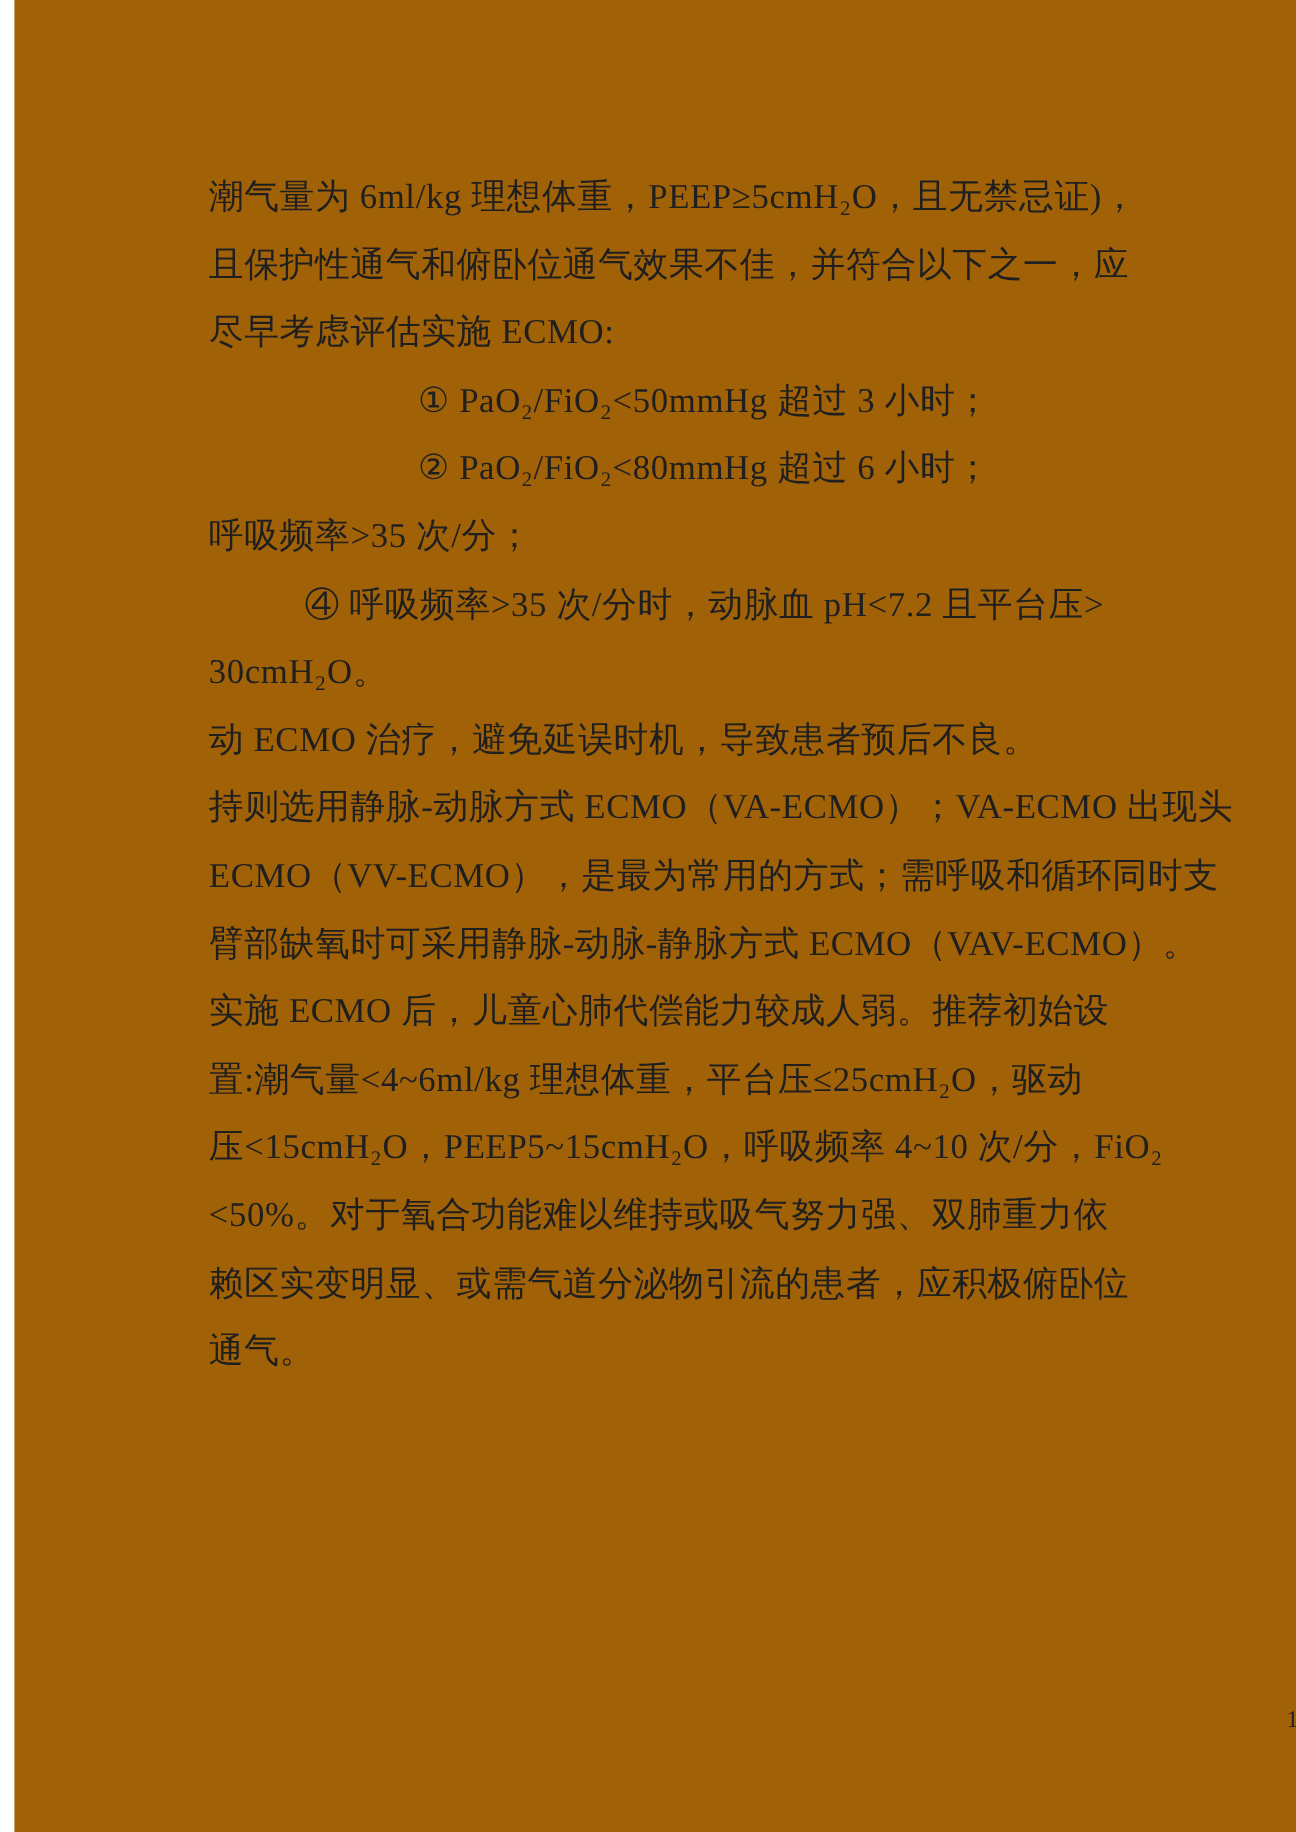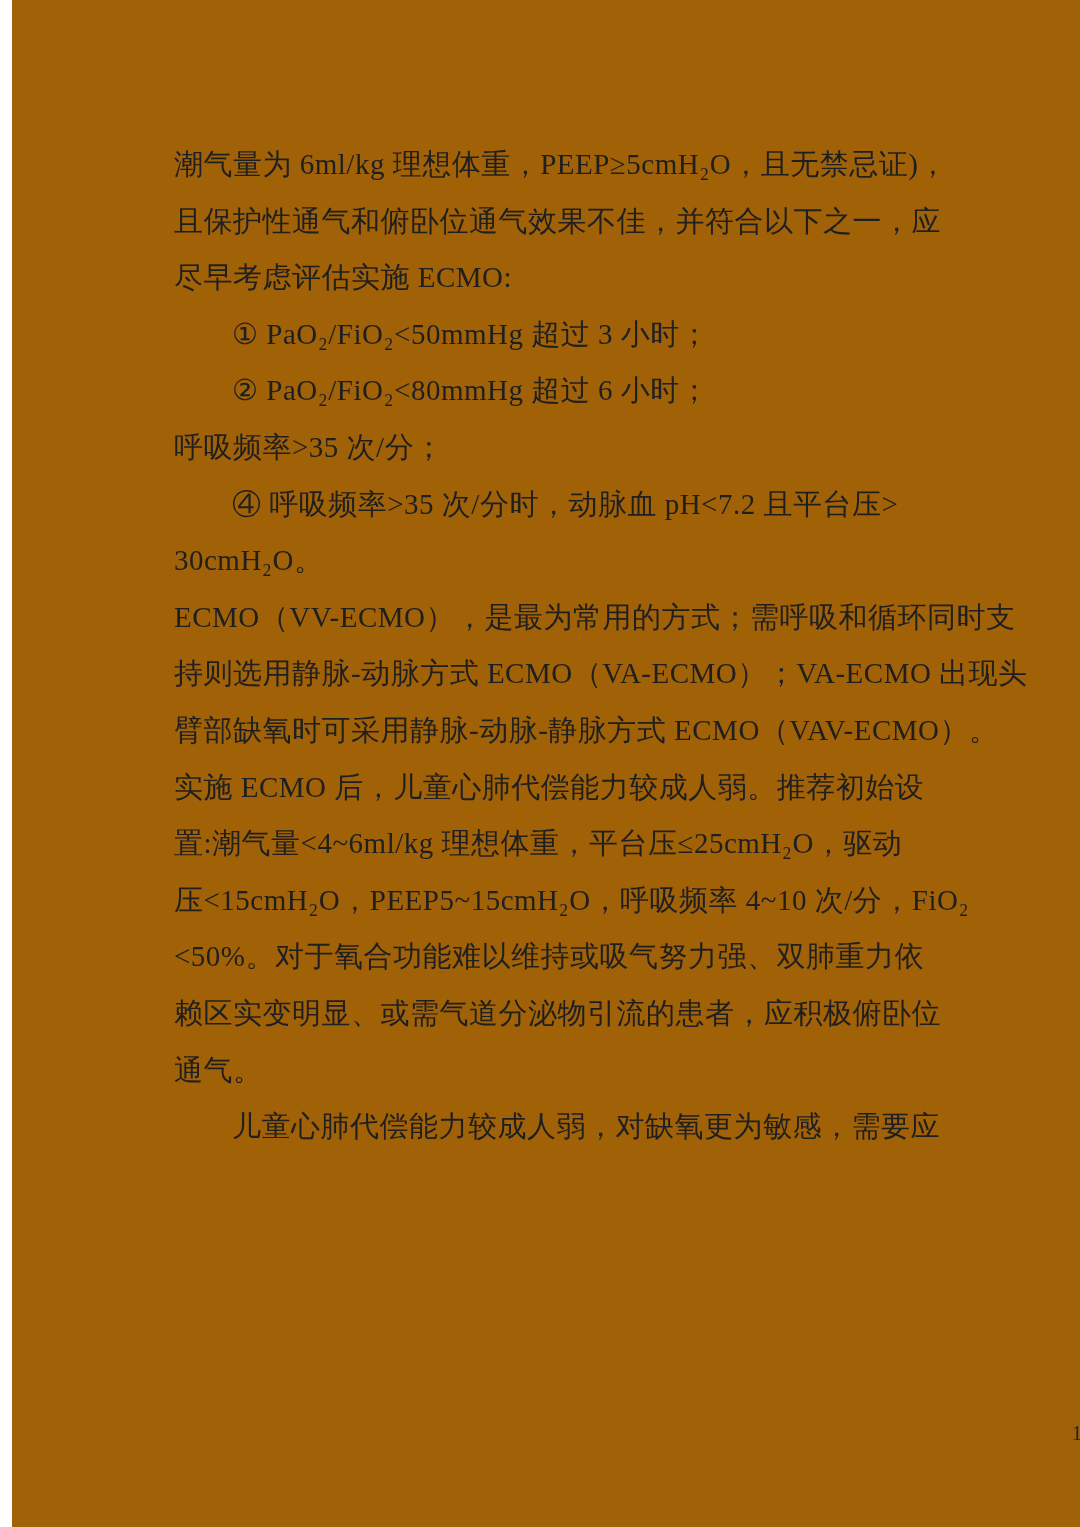--- a/index.html
+++ b/index.html
@@ -29,20 +29,21 @@
   }
   .line {
     font-size: 29px;
     line-height: 56.6px;
     letter-spacing: 0.5px;
     white-space: nowrap;
     color: #1f1f1f;
   }
   .line.indent {
     padding-left: 58px;
+    text-align: center;
   }
   .page-number {
     position: absolute;
     left: 0;
     bottom: 82px;
     width: 100%;
     text-align: right;
     font-size: 20px;
     color: #222222;
     font-family: "Liberation Serif", "DejaVu Serif", serif;
@@ -54,25 +55,25 @@
 <div class="page">
   <div class="content">
       <div class="line">潮气量为 6ml/kg 理想体重，PEEP≥5cmH₂O，且无禁忌证)，</div>
       <div class="line">且保护性通气和俯卧位通气效果不佳，并符合以下之一，应</div>
       <div class="line">尽早考虑评估实施 ECMO:</div>
       <div class="line indent">① PaO₂/FiO₂&lt;50mmHg 超过 3 小时；</div>
       <div class="line indent">② PaO₂/FiO₂&lt;80mmHg 超过 6 小时；</div>
       <div class="line">呼吸频率&gt;35 次/分；</div>
       <div class="line indent">④ 呼吸频率&gt;35 次/分时，动脉血 pH&lt;7.2 且平台压&gt;</div>
       <div class="line">30cmH₂O。</div>
+      <div class="line">动 ECMO 治疗，避免延误时机，导致患者预后不良。</div>
+      <div class="line">持则选用静脉-动脉方式 ECMO（VA-ECMO）；VA-ECMO 出现头</div>
       <div class="line">ECMO（VV-ECMO），是最为常用的方式；需呼吸和循环同时支</div>
-      <div class="line">持则选用静脉-动脉方式 ECMO（VA-ECMO）；VA-ECMO 出现头</div>
       <div class="line">臂部缺氧时可采用静脉-动脉-静脉方式 ECMO（VAV-ECMO）。</div>
       <div class="line">实施 ECMO 后，儿童心肺代偿能力较成人弱。推荐初始设</div>
       <div class="line">置:潮气量&lt;4~6ml/kg 理想体重，平台压≤25cmH₂O，驱动</div>
       <div class="line">压&lt;15cmH₂O，PEEP5~15cmH₂O，呼吸频率 4~10 次/分，FiO₂</div>
       <div class="line">&lt;50%。对于氧合功能难以维持或吸气努力强、双肺重力依</div>
       <div class="line">赖区实变明显、或需气道分泌物引流的患者，应积极俯卧位</div>
       <div class="line">通气。</div>
-      <div class="line indent">儿童心肺代偿能力较成人弱，对缺氧更为敏感，需要应</div>
     </div>
   <div class="page-number">18</div>
 </div>
 
 </body></html>

